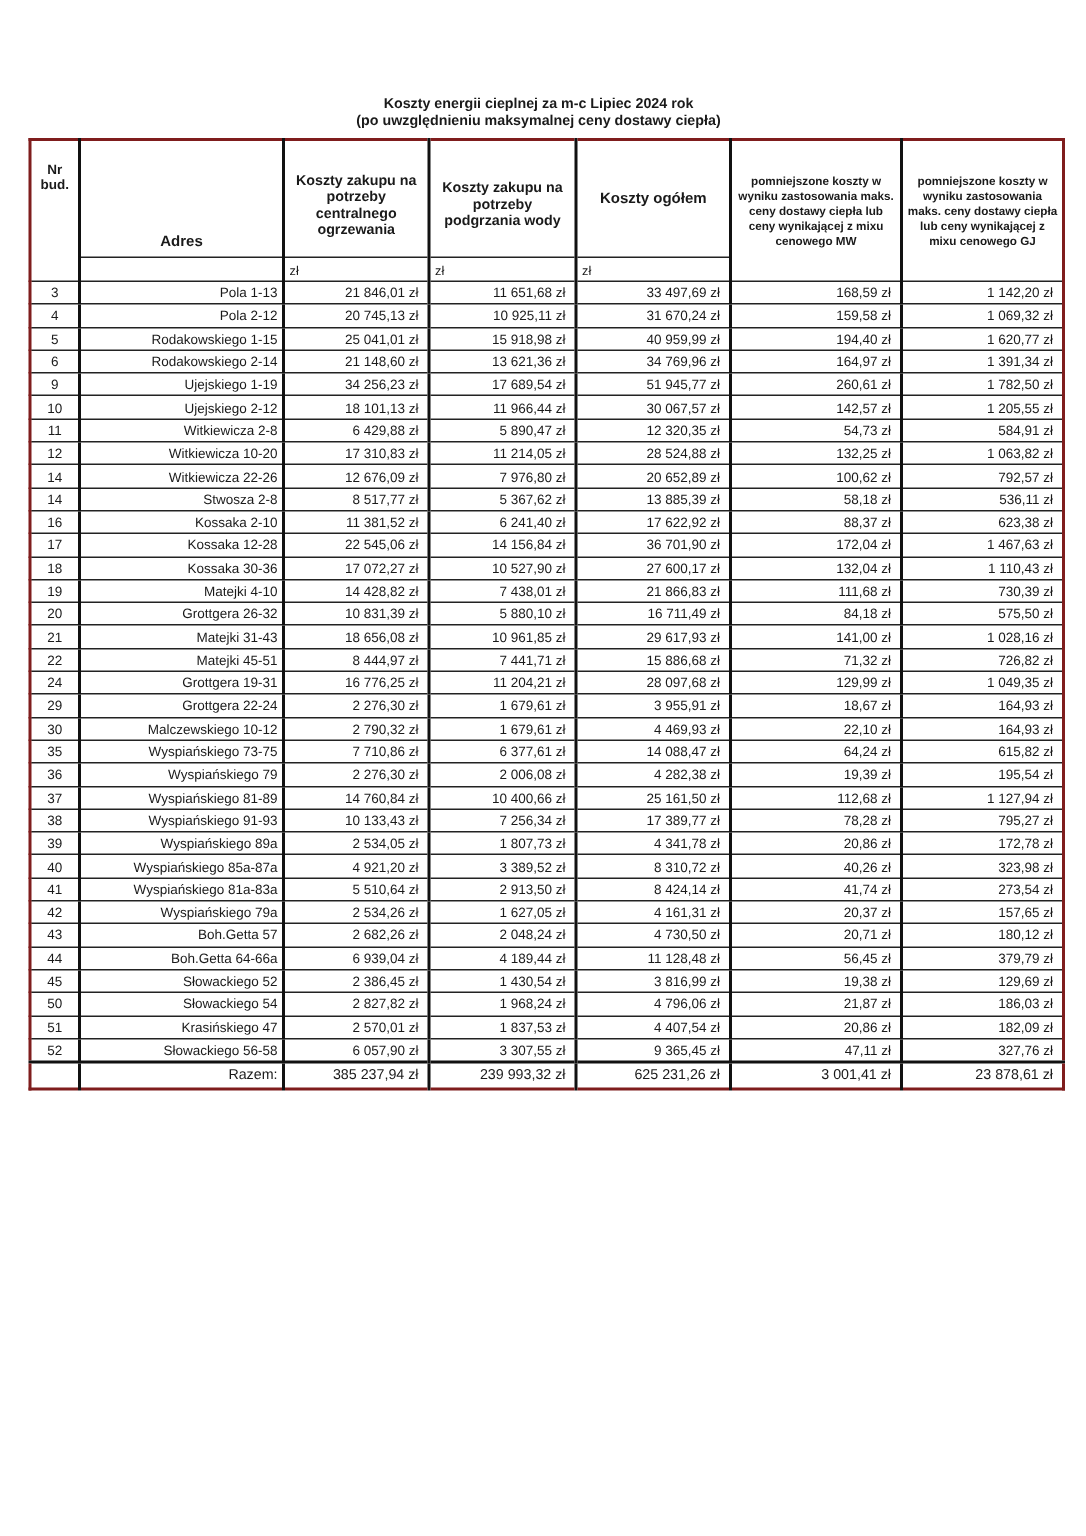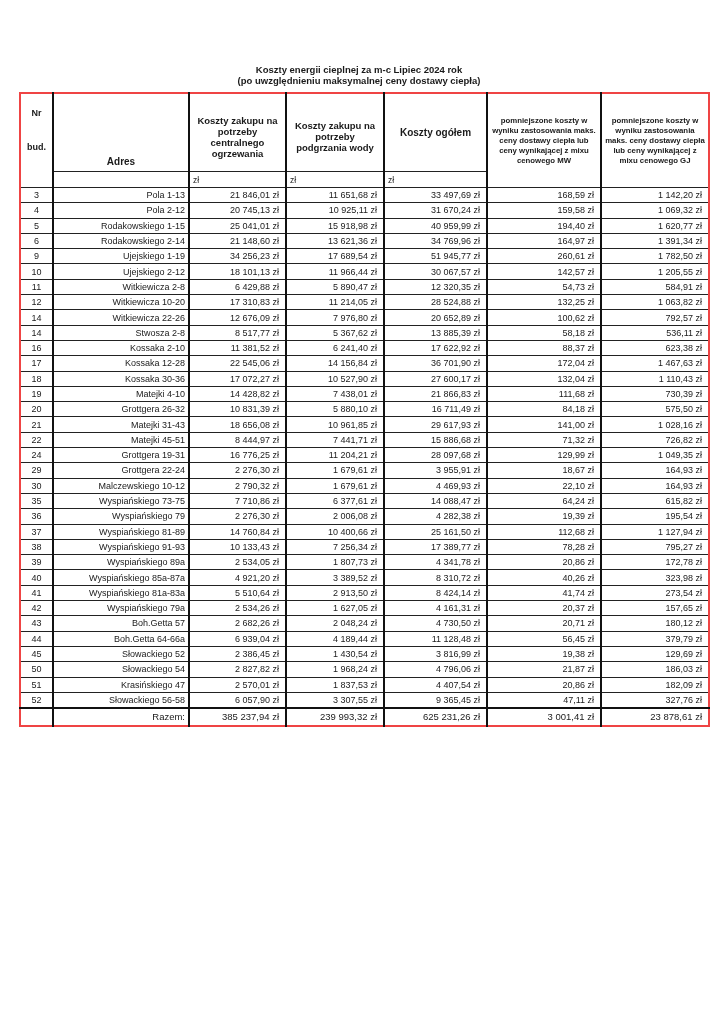--- a/index.html
+++ b/index.html
@@ -11,32 +11,32 @@
   .title.l2 { top: 75px; left: -3px; }
   table { position: absolute; left: 19px; top: 92px; width: 689px;
           border-collapse: collapse; table-layout: fixed; }
   td, th { border: 1px solid #222; padding: 0 3px; font-size: 9px; line-height: 10px;
            white-space: nowrap; overflow: hidden; }
   thead th { font-weight: bold; text-align: center; vertical-align: middle; }
   .thick-r { border-right: 2px solid #111; }
   .hdr-main th { height: 69px; }
   .hdr-nr { vertical-align: top !important; padding-top: 14px !important; }
   .hdr-nr .nr { display: block; }
-  .hdr-nr .bud { display: block; margin-top: 24px; }
+  .hdr-nr .bud { display: block; }
   .hdr-adres { vertical-align: bottom !important; padding-bottom: 4px !important; font-size: 10px; }
   .hdr-cost { font-size: 9.5px; line-height: 11px; padding-top: 8px !important; margin-top: 33px; }
   .hdr-total { font-size: 10px; }
   .hdr-small { font-size: 7.8px; line-height: 10px; font-weight: bold; white-space: normal !important; }
   .unit-row td { height: 15px; text-align: left; font-size: 8.5px; }
   tbody tr.data td { height: 14.3px; }
   td.nr { text-align: center; }
   td.addr { text-align: right; padding-left: 2px; }
   td.num { text-align: right; padding-right: 6px; }
   tr.total td { height: 16px; font-weight: normal; font-size: 9.5px; }
-  table { border: 2px solid #ef4444; }
+  table { border: 2px solid #7f1d1d; }
 </style>
 </head>
 <body>
 
 <div class="title l1">Koszty energii cieplnej za m-c Lipiec 2024 rok</div>
 <div class="title l2">(po uwzględnieniu maksymalnej ceny dostawy ciepła)</div>
 
 <table>
   <colgroup>
     <col style="width:33px">

